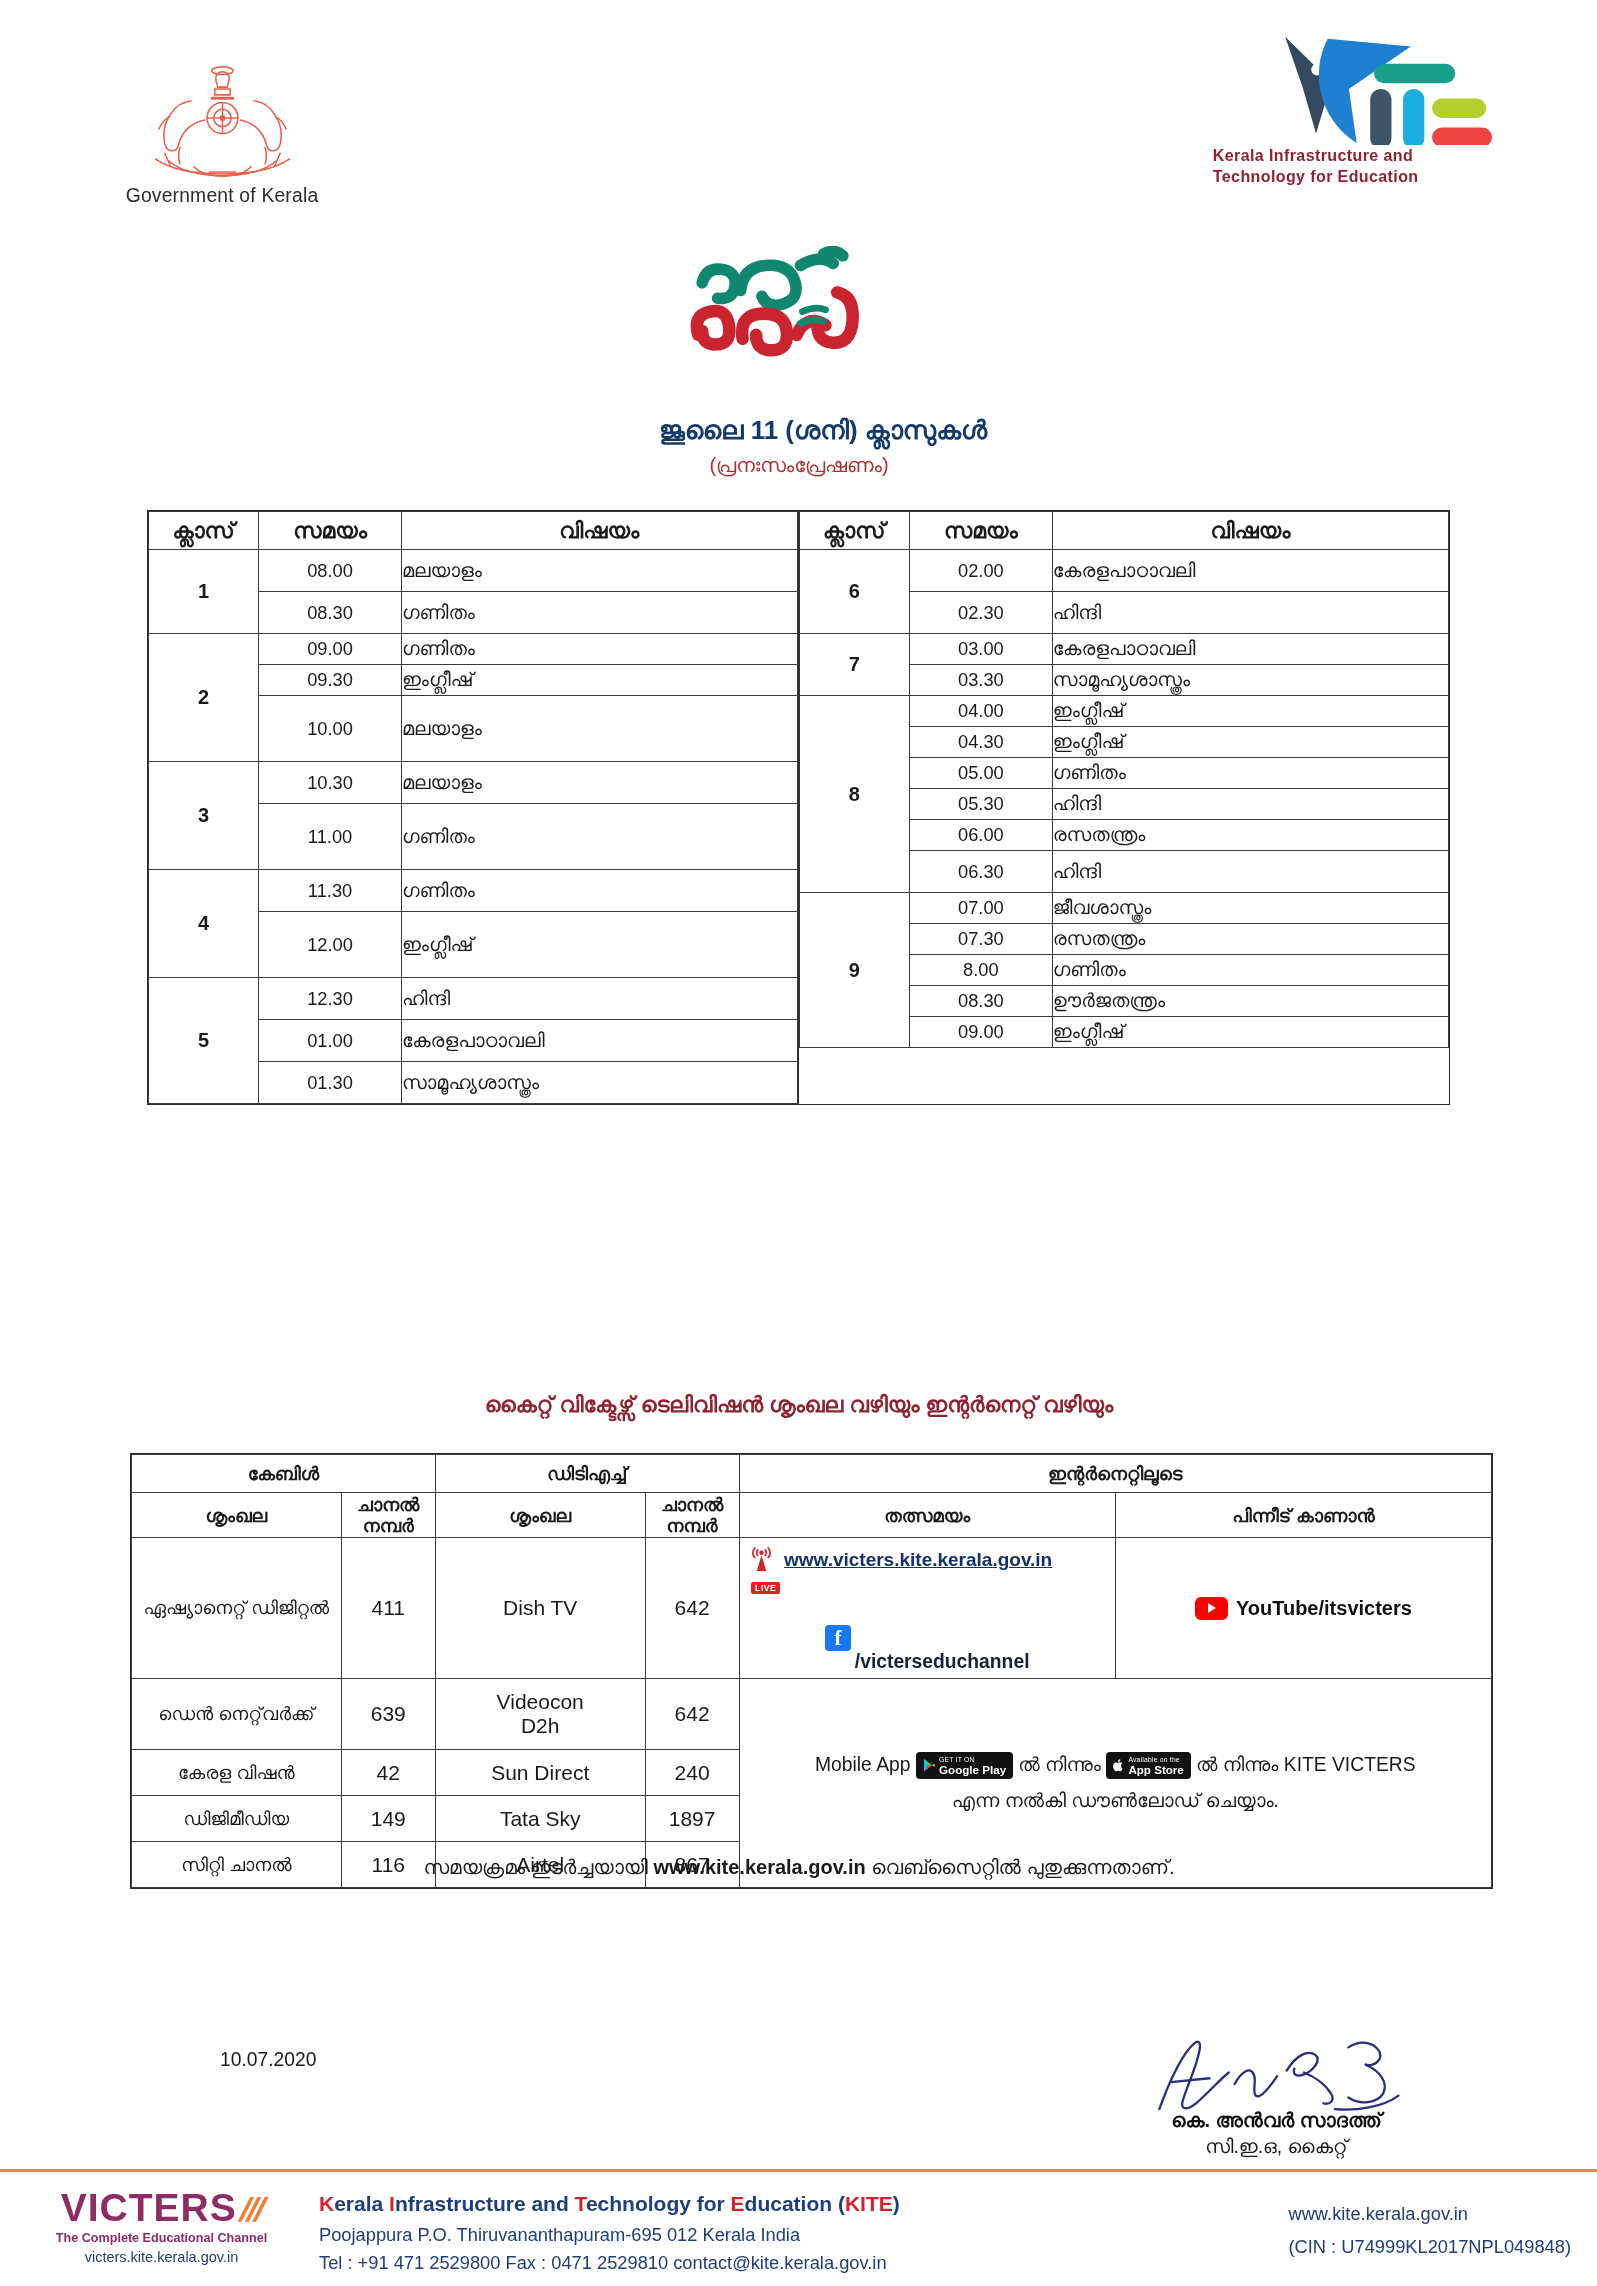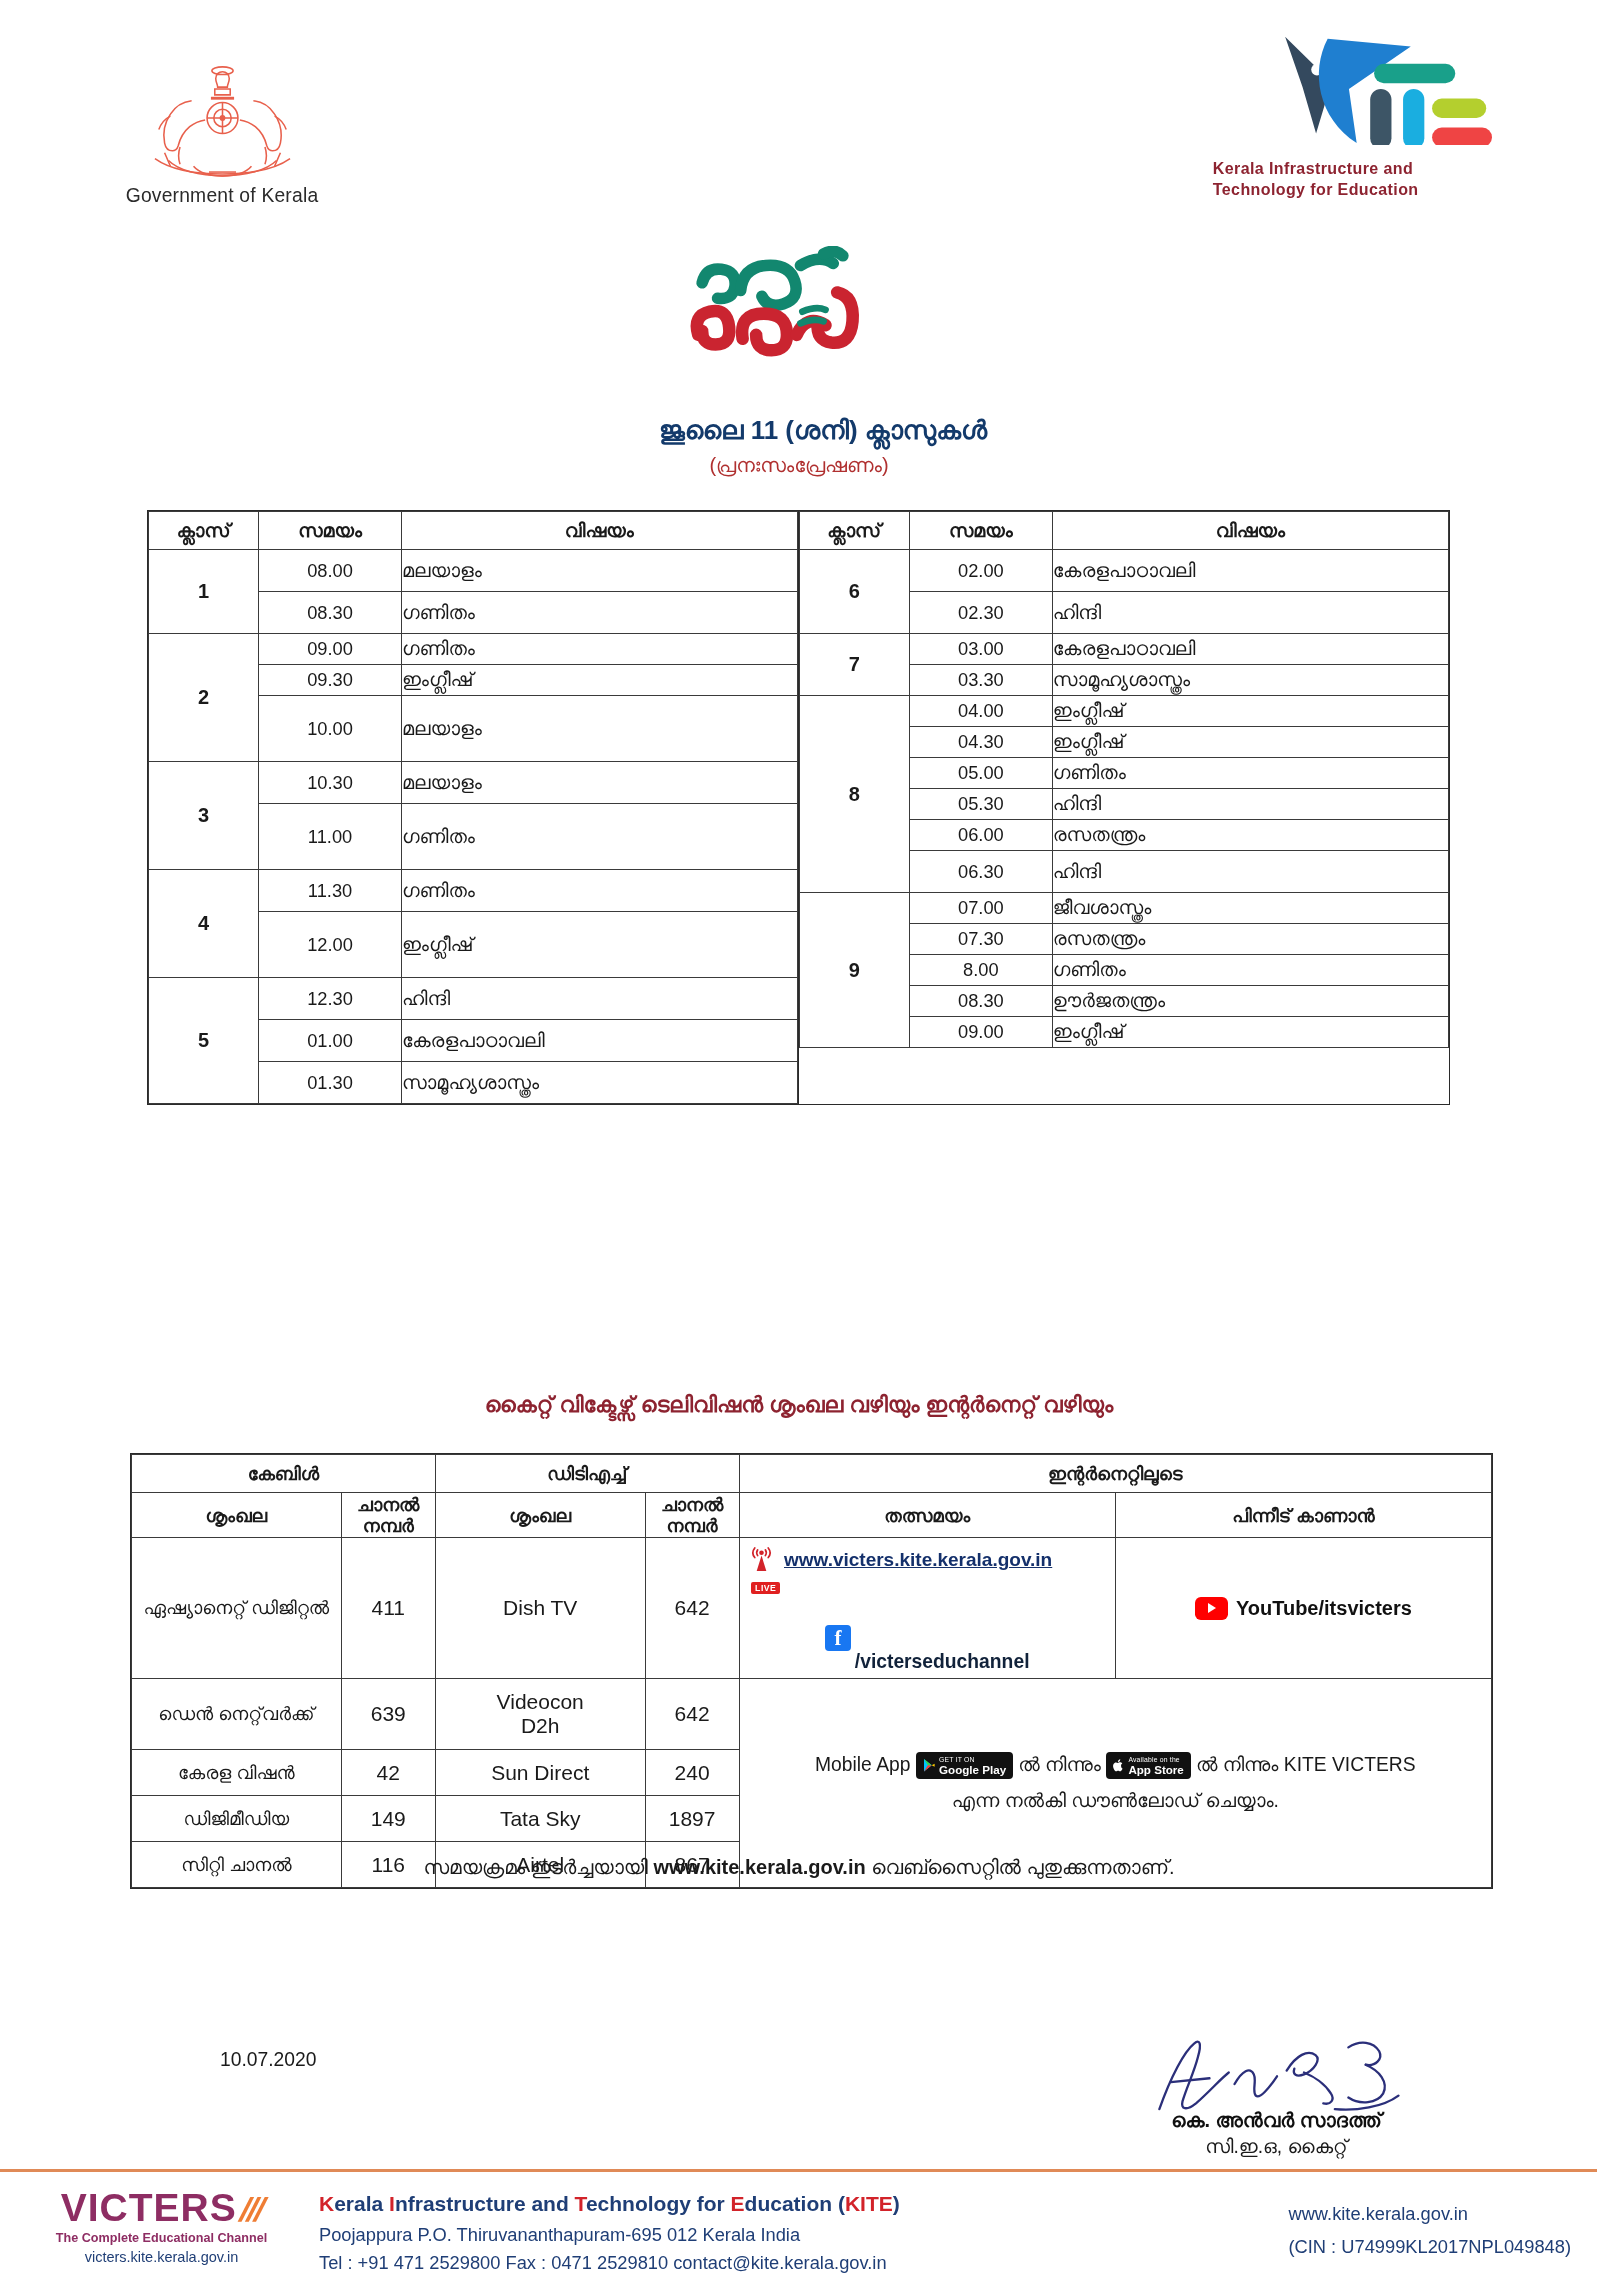--- a/index.html
+++ b/index.html
@@ -11,39 +11,39 @@
   .page{position:relative;width:1598px;height:2286px;}
 
   
   .header{position:absolute;top:0;left:0;width:1598px;height:290px;}
   .gok{position:absolute;left:58px;top:58px;width:328px;text-align:center;}
   .gok-emblem{width:193px;height:121px;margin:0 auto;display:block;}
   .gok-label{font-size:19.3px;color:#2b2b2b;margin-top:5.8px;letter-spacing:0.2px;}
 
   .kite-logo{position:absolute;right:53px;top:29px;width:338px;text-align:center;}
   .kite-mark{display:block;margin:0 auto;}
-  .kite-text{margin-top:14px;font-size:16px;color:#8d2330;font-weight:600;
+  .kite-text{margin-top:1px;font-size:16px;color:#8d2330;font-weight:600;
              line-height:1.3;letter-spacing:0.4px;text-align:left;padding-left:5.8px;}
 
   .fb-logo{position:absolute;left:0;right:0;top:246px;text-align:center;}
   .fb-logo svg{display:inline-block;}
 
   .title-main{position:absolute;left:0;right:0;top:415px;text-align:center;
       font-size:26px;font-weight:700;color:#133a6b;padding-left:48px;}
   .title-sub{position:absolute;left:0;right:0;top:454px;text-align:center;
       font-size:20px;color:#b03030;}
 
   
   .tt-wrap{position:absolute;left:147px;top:510px;width:1303px;display:flex;
            border:1.9px solid #2a2a2a;box-sizing:border-box;}
   .tt-half{width:50%;box-sizing:border-box;}
   .tt-half.left{border-right:1px solid #2a2a2a;}
   table.tt{width:100%;border-collapse:collapse;table-layout:fixed;}
   table.tt th,table.tt td{border:1px solid #3a3a3a;padding:0;}
-  table.tt th{height:37px;font-size:19px;font-weight:700;font-family:Liberation Serif, serif;}
+  table.tt th{height:37px;font-size:22px;font-weight:700;font-family:Liberation Serif, serif;}
   .col-class{width:17%;}
   .col-time{width:22%;}
   .col-sub{width:61%;}
   td.cls{text-align:center;font-size:20px;font-weight:700;}
   td.time{text-align:center;font-size:18.3px;}
   td.subj{padding-left:19.3px;font-size:19.3px;}
   .r32{height:31px;}
   .r44{height:42px;}
   .r68{height:66px;}
 

